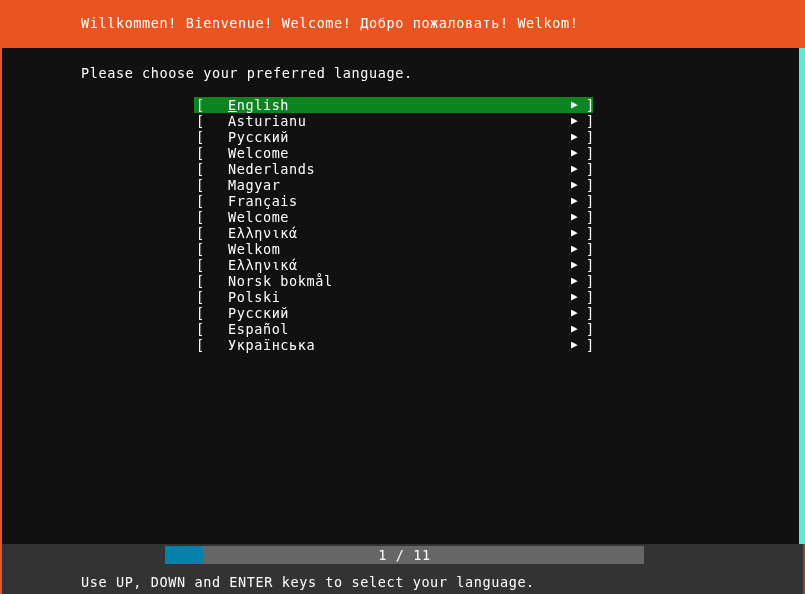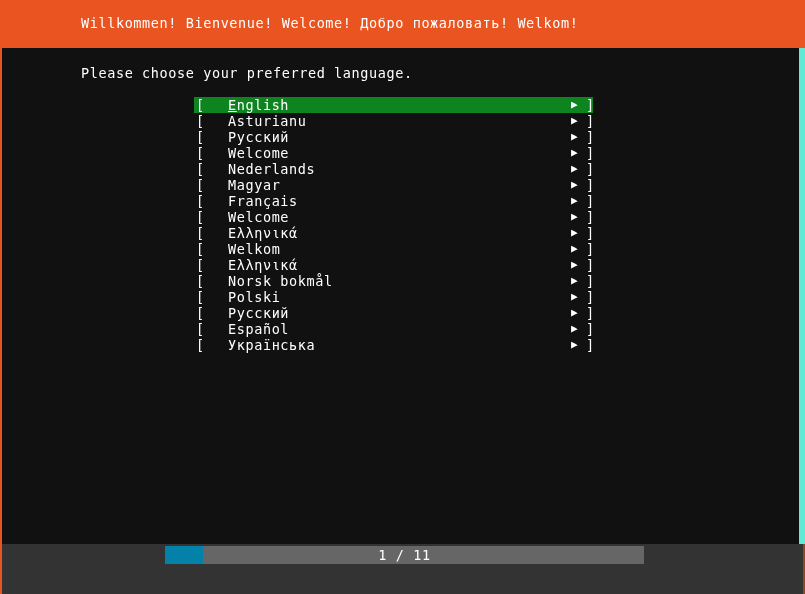--- a/index.html
+++ b/index.html
@@ -198,15 +198,16 @@
 
   </div>
 
   <div id="footer">
 
     <div id="progress-wrap" style="background: rgb(102, 102, 102);">
       <div id="progress-fill" style="width: 38px; background: rgb(4, 129, 168);"></div>
       <div id="progress-label">1 / 11</div>
     </div>
 
+    <div id="footer-hint">Use UP, DOWN and ENTER keys to select your language.</div>
   </div>
 
 </div>
 
 </body></html>

